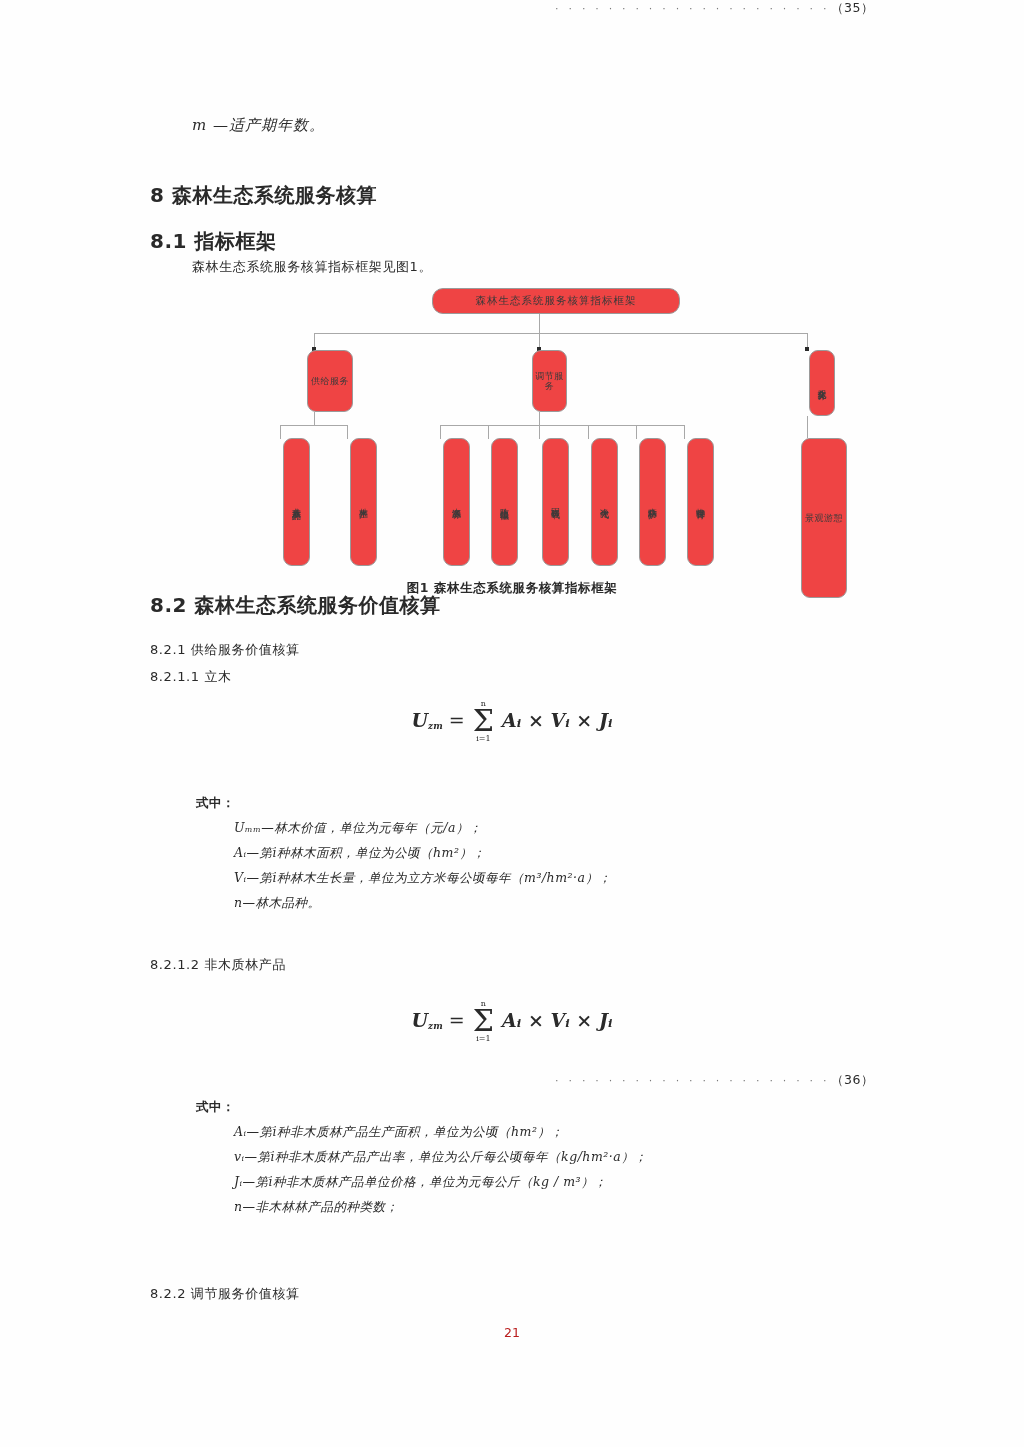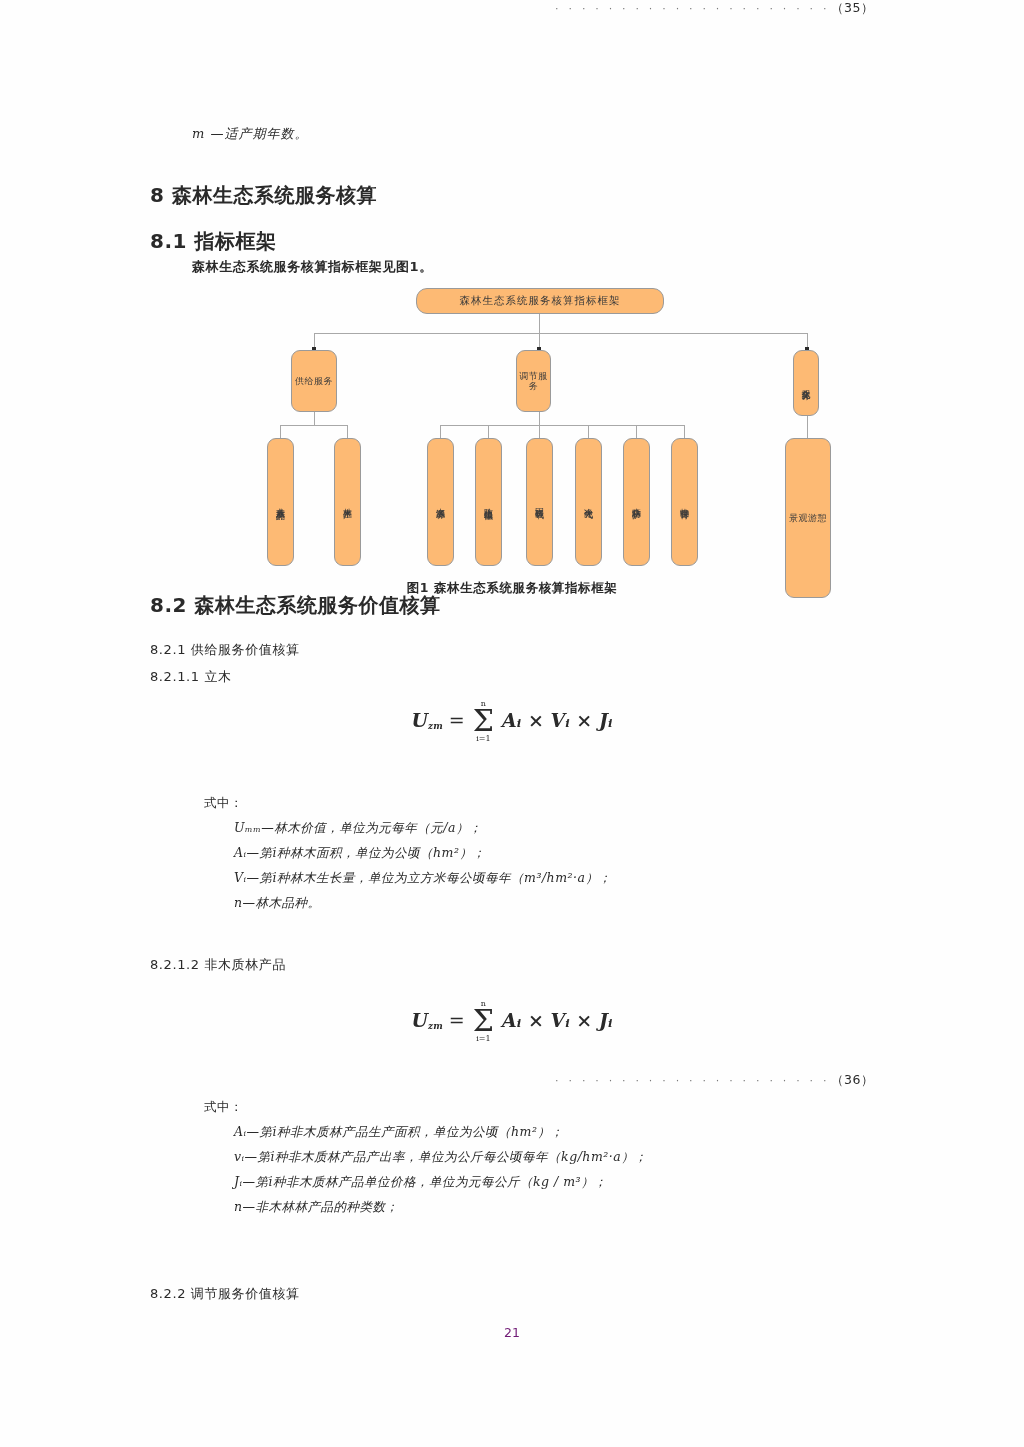--- a/index.html
+++ b/index.html
@@ -12,53 +12,54 @@
     overflow:hidden;
   }
   .page {
     position:absolute; left:0; top:0; width:1024px; height:1447px;
     background:#fefefe;
   }
   .content { position:absolute; left:150px; top:0; width:724px; }
 
   .blurtext { color:#2a2a2a; }
 
-  .line-m-def { position:absolute; left:42px; top:125px; font-size:13px; letter-spacing:1px; }
+  .line-m-def { position:absolute; left:42px; top:116px; font-size:15px; letter-spacing:1px; }
   .ital { font-style:italic; font-family:"DejaVu Serif","Liberation Serif",serif; }
   .sub { font-size:9px; vertical-align:-2px; }
 
   h2.sec {
     position:absolute; font-size:20px; font-weight:bold; margin:0;
     letter-spacing:0.5px;
   }
   .sec8 { left:0px; top:182px; }
   .sec81 { left:0px; top:228px; }
   .sec82 { left:0px; top:592px; }
 
   .para { position:absolute; font-size:13px; letter-spacing:0.6px; }
-  .p-811 { left:42px; top:258px;font-weight:bold; }
+  .p-811 { left:42px; top:258px; }
   .p-821 { left:0px; top:641px; }
   .p-8211 { left:0px; top:668px; }
   .p-8212 { left:0px; top:956px; }
   .p-822 { left:0px; top:1285px; }
 
   .figcap {
     position:absolute; left:0px; top:580px; width:724px;
     text-align:center; font-size:12.5px; font-weight:bold; letter-spacing:0.6px;
   }
 
   
   .diagram { position:absolute; left:110px; top:288px; width:560px; height:285px; }
   .node {
     position:absolute; box-sizing:border-box;
     border:1.4px solid #9a9a9a; border-radius:9px;
-    background:#fdba74;
+    background:#ef4444;
     display:flex; align-items:center; justify-content:center;
     font-size:9px; color:#3a3a3a; letter-spacing:0.5px;
     line-height:1.12;
+    margin-left:16px;
   }
   .node.vert {
     writing-mode:vertical-rl; text-orientation:upright;
   }
   .node.root { border-radius:11px; font-size:10.5px; letter-spacing:1px; }
   .node.two-line { writing-mode:horizontal-tb; }
   .node .inner { display:block; text-align:center; }
   .conn { position:absolute; background:#a8a8a8; }
   .conn.h { height:1.3px; }
   .conn.v { width:1.3px; }
@@ -89,26 +90,26 @@
   .leader {
     display:inline-block; width:272px; overflow:hidden; white-space:nowrap;
     vertical-align:middle; color:#7a7a7a; font-size:11px; letter-spacing:3.2px;
     margin-right:4px;
   }
 
   
   .defblock { position:absolute; font-size:12.5px; letter-spacing:0.5px; line-height:25px; }
   .d1 { left:42px; top:790px; }
   .d2 { left:42px; top:1094px; }
-  .defblock .shizhong { margin-left:12px; display:block; }
+  .defblock .shizhong { margin-left:4px; display:block;font-weight:bold; }
   .defblock .item { display:block; margin-left:42px; white-space:nowrap; }
 
   .pagenum {
     position:absolute; left:0; top:1325px; width:1024px;
-    text-align:center; font-size:12.5px; color:#701a75;
+    text-align:center; font-size:12.5px; color:#b91c1c;
   }
 </style>
 </head>
 <body>
 
 <div class="page">
   <div class="content">
 
     <div class="line-m-def blurtext ital">m —适产期年数。</div>
 

